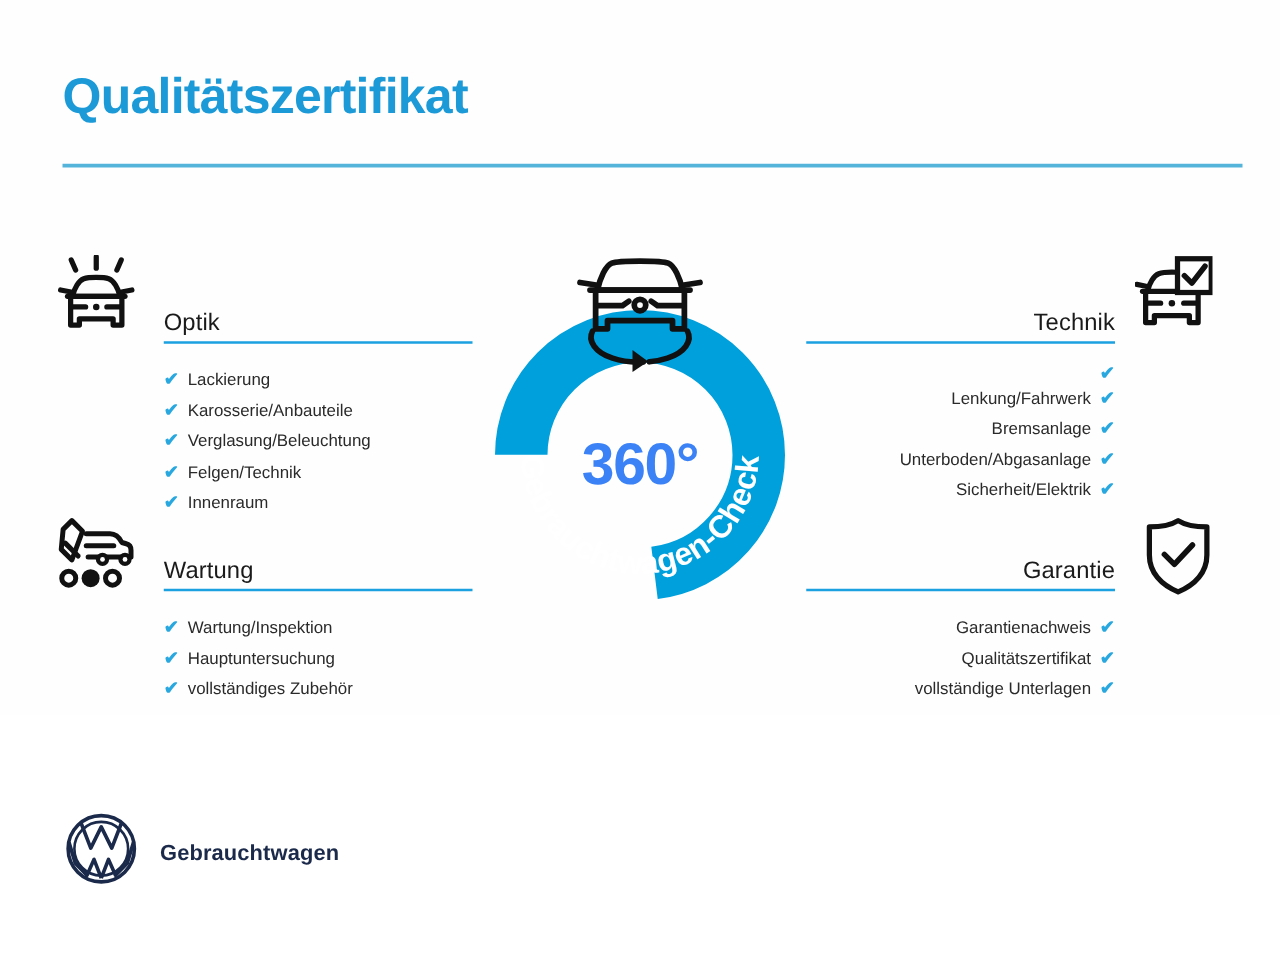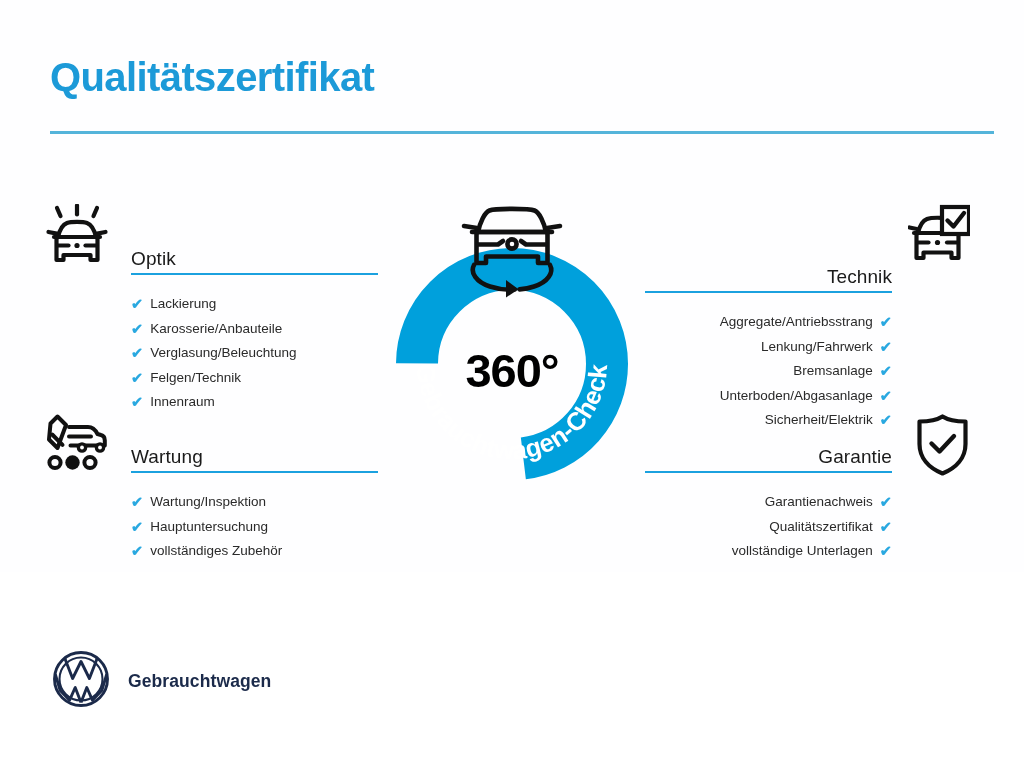--- a/index.html
+++ b/index.html
@@ -82,21 +82,21 @@
     color: #29A8E0;
     font-size: 14.5px;
     font-weight: bold;
     line-height: 1;
     flex: 0 0 auto;
   }
 
   
   #block-optik    { left: 131px; top: 238px; width: 247px; }
   #block-wartung  { left: 131px; top: 436px; width: 247px; }
-  #block-technik  { left: 645px; top: 256px; width: 247px; }
+  #block-technik  { left: 645px; top: 238px; width: 247px; }
   #block-garantie { left: 645px; top: 436px; width: 247px; }
 
   
   .sect-icon { position: absolute; }
   #icon-optik    { left: 46px;  top: 204px; }
   #icon-wartung  { left: 46px;  top: 414px; }
   #icon-technik  { left: 908px; top: 204px; }
   #icon-garantie { left: 915px; top: 414px; }
 
   
@@ -109,21 +109,21 @@
   }
   #badge-ring { position: absolute; left: 0; top: 52px; }
   #badge-car  { position: absolute; left: 74px; top: 0; }
   #badge-360 {
     position: absolute;
     left: 0; right: 0;
     top: 147px;
     text-align: center;
     font-size: 47px;
     font-weight: bold;
-    color: #000000;
+    color: #3b82f6;
     letter-spacing: -1px;
   }
 
   
   #footer { position: absolute; left: 52px; top: 650px; display: flex; align-items: center; gap: 18px; }
   #footer-text {
     font-size: 17.5px;
     font-weight: bold;
     color: #1B2A4A;
     line-height: 24px;
@@ -255,21 +255,20 @@
     </div>
   </div>
 
   <div class="block right" id="block-technik">
     <div class="block-head">
       <div class="block-title">Technik</div>
     </div>
     <div class="block-rule"></div>
     <div class="list">
       <div class="list-item">
-        <span>Aggregate/Antriebsstrang</span>
         <span class="tick">✔</span>
       </div>
       <div class="list-item">
         <span>Lenkung/Fahrwerk</span>
         <span class="tick">✔</span>
       </div>
       <div class="list-item">
         <span>Bremsanlage</span>
         <span class="tick">✔</span>
       </div>

